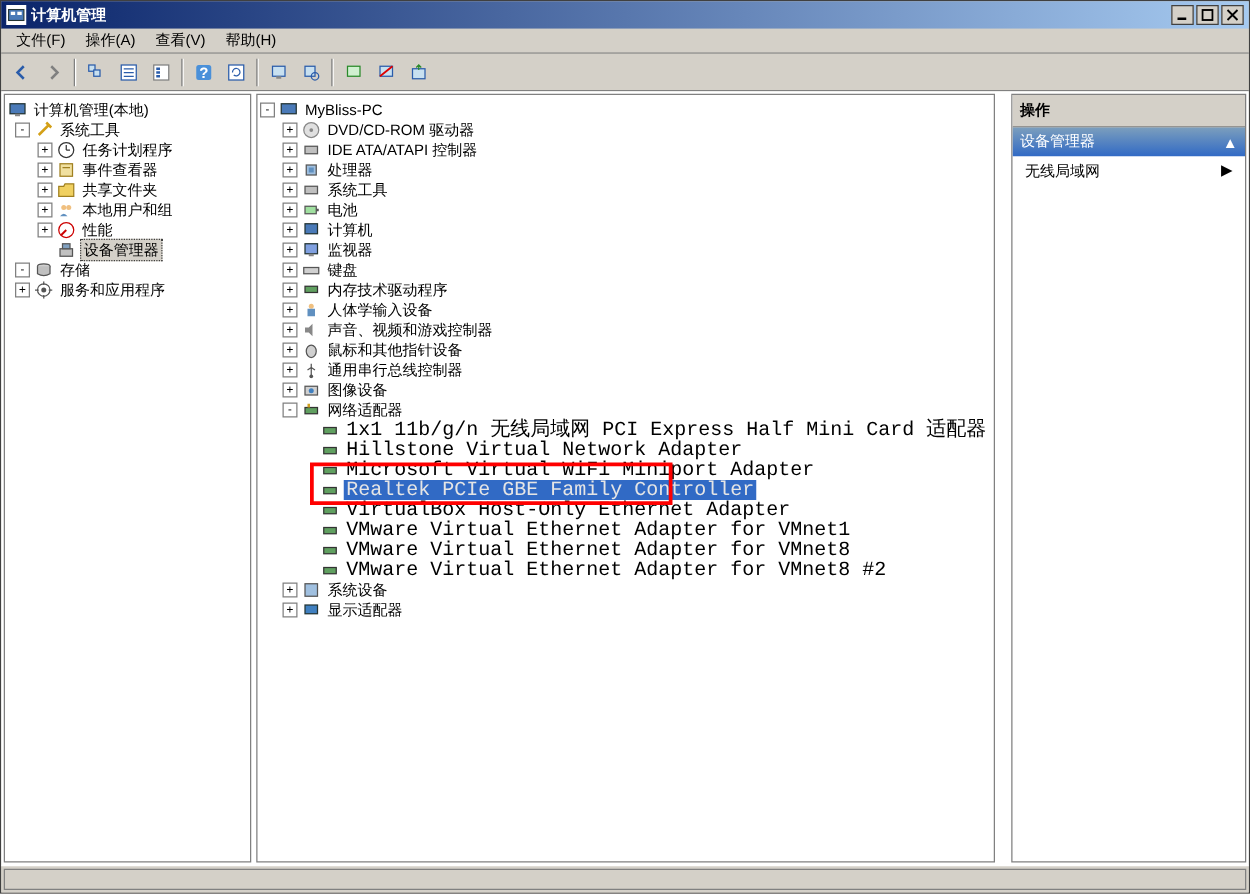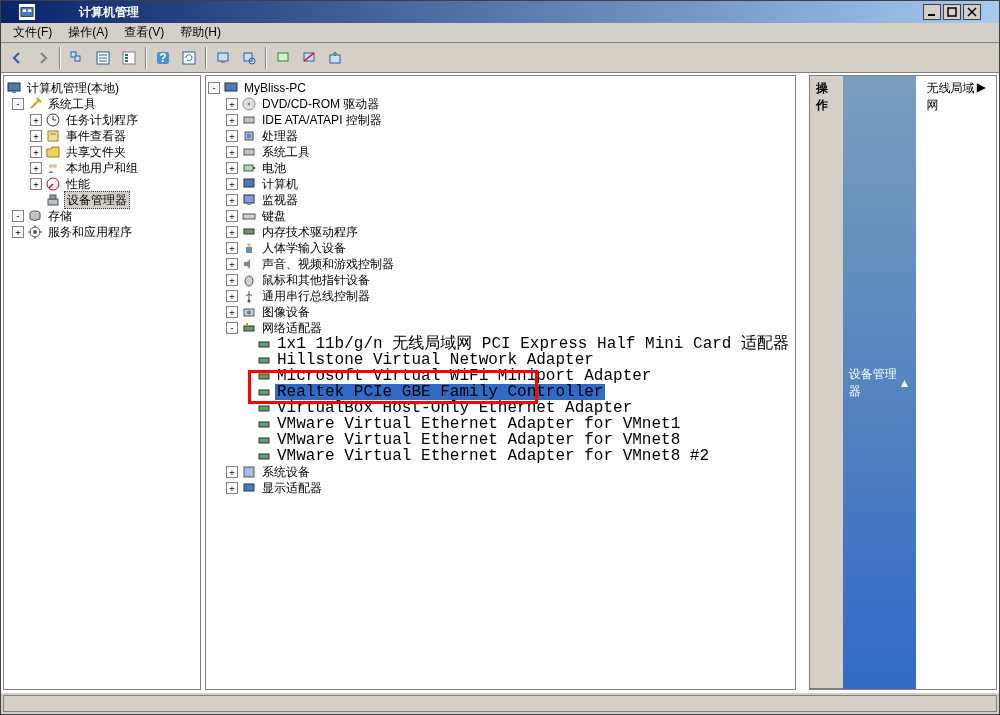--- a/index.html
+++ b/index.html
@@ -1,47 +1,47 @@
 <!DOCTYPE html>
 <html><head>
 <meta charset="utf-8">
 <style>
 * { margin:0; padding:0; box-sizing:border-box; font-family:"Microsoft YaHei","SimSun",Tahoma,sans-serif; font-size:12px; }
 body { background:#d4d0c8; width:1000px; height:715px; overflow:hidden; }
 .window { width:1000px; height:715px; display:flex; flex-direction:column; border:1px solid #404040; }
-.titlebar { height:22px; background:linear-gradient(to bottom,#0a246a 0%,#3a6ea5 50%,#0a246a 100%); background:linear-gradient(to right,#0a246a,#a6caf0); color:#fff; display:flex; align-items:center; padding:0 18px; font-weight:bold;gap:40px; }
+.titlebar { height:22px; background:linear-gradient(to bottom,#0a246a 0%,#3a6ea5 50%,#0a246a 100%); background:linear-gradient(to right,#0a246a,#a6caf0); color:#fff; display:flex; align-items:center; padding:0 4px; font-weight:bold; }
 .titlebar .appicon { width:16px; height:16px; background:#fff; margin-right:4px; display:inline-flex; align-items:center; justify-content:center; }
 .titlebar .appicon svg{width:14px;height:14px;}
 .titlebar .title { flex:1; }
 .titlebar .winbtns { display:flex; gap:0; }
 .titlebar .winbtn { width:18px; height:16px; background:#d4d0c8; border:1px solid #404040; display:flex; align-items:center; justify-content:center; margin-left:2px; cursor:pointer; }
 .titlebar .winbtn svg { width:10px; height:10px; }
 .menubar { height:20px; background:#d4d0c8; display:flex; align-items:center; padding:0 4px; border-bottom:1px solid #808080; }
 .menubar .menuitem { padding:2px 8px; cursor:pointer; }
 .toolbar { height:30px; background:#d4d0c8; display:flex; align-items:center; padding:2px 4px; border-bottom:1px solid #808080; gap:2px; }
 .toolbar .tbtn { width:24px; height:24px; display:flex; align-items:center; justify-content:center; border:1px solid transparent; cursor:pointer; }
 .toolbar .tbtn svg{width:16px;height:16px;}
 .toolbar .sep { width:2px; height:22px; border-left:1px solid #808080; border-right:1px solid #fff; margin:0 2px; }
 .content { flex:1; display:flex; background:#fff; }
 .pane { border:1px solid #808080; background:#fff; overflow:auto; margin:2px; }
 .leftpane { width:198px; }
 .centerpane { flex:1; }
-.rightpane { width:188px; display:flex; flex-direction:row; padding:0;margin-left:11px; }
+.rightpane { width:188px; display:flex; flex-direction:column; padding:0;margin-left:11px; }
 .rightpane .hdr { background:#d4d0c8; padding:4px 6px; font-weight:bold; border-bottom:1px solid #808080; }
 .rightpane .sectionhdr { background:linear-gradient(to bottom,#7b9ebd,#316ac5); color:#fff; padding:3px 6px; display:flex; justify-content:space-between; align-items:center; }
 .rightpane .actionitem { padding:4px 10px; display:flex; justify-content:space-between; cursor:pointer; }
 .tree { padding:4px 2px; white-space:nowrap; }
 .tnode { display:flex; align-items:center; height:16px; line-height:16px; }
 .tnode .expander { width:12px; height:12px; border:1px solid #808080; display:flex; align-items:center; justify-content:center; margin-right:3px; font-size:9px; background:#fff; cursor:pointer; font-family:monospace; }
 .tnode .expander.blank{border:none;}
 .tnode .spacer{display:inline-block;}
 .tnode .ticon { width:16px; height:16px; margin-right:3px; display:inline-flex; align-items:center; justify-content:center; }
 .tnode .ticon svg{width:14px;height:14px;}
 .tnode .tlabel { padding:0 2px; cursor:pointer; }
-.tnode.selected .tlabel { background:#316ac5; color:#000000; }
+.tnode.selected .tlabel { background:#316ac5; color:#e5e5e5; }
 .tnode.leftsel .tlabel { background:#d4d0c8; border:1px dotted #404040; }
 .monolabel { font-family:"Courier New",monospace; font-size:16px; }
 .redbox { position:absolute; border:3px solid #ff0000; pointer-events:none; }
 .centerpane { position:relative; }
 .statusbar { height:22px; background:#d4d0c8; border-top:1px solid #fff; display:flex; }
 .statusbar .cell{flex:1;border:1px solid #808080;margin:2px;background:#d4d0c8;}
 </style>
 </head>
 <body>
 

